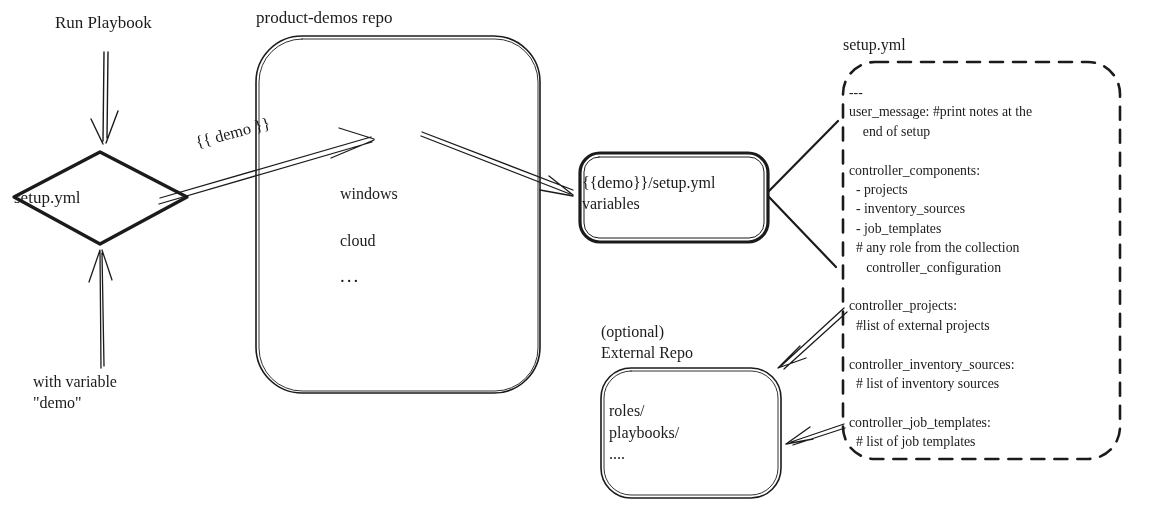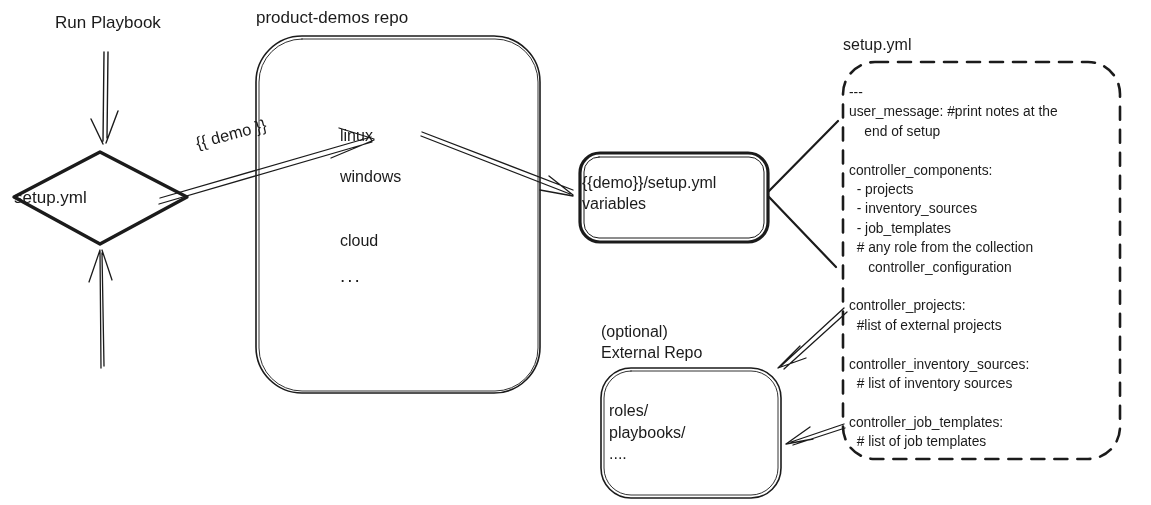--- a/index.html
+++ b/index.html
@@ -1,40 +1,40 @@
 <!DOCTYPE html>
 <html><head>
 <meta charset="utf-8">
 <style>
   html, body { margin: 0; padding: 0; background: #ffffff; }
   .canvas {
     position: relative;
     width: 1151px;
     height: 505px;
     background: #ffffff;
-    font-family: Liberation Sans, sans-serif;
+    font-family: Liberation Serif, serif;
     color: #1b1b1b;
     overflow: hidden;
   }
   svg.shapes { position: absolute; left: 0; top: 0; }
   .t {
     position: absolute;
     color: #1b1b1b;
     white-space: pre-line;
     line-height: 1.25;
   }
   .center { text-align: left; }
   .run-label    { left: 55px;  top: 12px;  font-size: 17px; }
   .diamond-lbl  { left: 14px;  top: 187px; width: 173px; font-size: 17px; }
   .withvar-lbl  { left: 33px;  top: 371px; width: 140px; font-size: 16px; line-height: 21px; }
   .demo-lbl     { left: 196px; top: 133px; font-size: 16.5px; transform: rotate(-15deg); transform-origin: 0 50%; }
   .repo-title   { left: 256px; top: 7px;   width: 284px; font-size: 17px; }
   .repo-item    { left: 340px; width: 120px; font-size: 16px; }
   .ri-0 { top: 126px; }
-  .ri-1 { top: 167px; }
+  .ri-1 { top: 184px; }
   .ri-2 { top: 207px; margin-top: 24px; }
   .ri-3 { top: 242px; }
   .ri-4 { top: 264px; font-size: 19px; letter-spacing: 2px; }
   .vars-lbl     { left: 582px; top: 172px; width: 192px; font-size: 16px; line-height: 21px; }
   .setup-title  { left: 843px; top: 35px;  width: 277px; font-size: 16px; }
   .yaml         { left: 849px; top: 83px;  font-size: 13.8px; line-height: 19.4px; white-space: pre; }
   .ext-title    { left: 601px; top: 321px; width: 180px; font-size: 16px; line-height: 21px; }
   .ext-content  { left: 609px; top: 400px; font-size: 16px; line-height: 21.5px; white-space: pre; }
 </style>
 </head>
@@ -69,26 +69,27 @@
 
     <path stroke-width="1.3" d="M844,308 L781,366 M847,312 L784,369 M800,346 L778,368 M806,358 L778,368"></path>
 
     <path stroke-width="1.3" d="M844,424 L791,442 M845,428 L793,445 M810,427 L786,444 M813,439 L786,444"></path>
   </svg>
 
   <div class="t run-label">Run Playbook</div>
 
   <div class="t diamond-lbl center">setup.yml</div>
 
+  <div class="t withvar-lbl center">with variable
+"demo"</div>
 
   <div class="t demo-lbl">{{ demo }}</div>
 
   <div class="t repo-title center">product-demos repo</div>
 
-  <div class="t repo-item ri-0 center">linux</div>
   <div class="t repo-item ri-1 center">windows</div>
   <div class="t repo-item ri-2 center">cloud</div>
   <div class="t repo-item ri-4 center">...</div>
 
   <div class="t vars-lbl center">{{demo}}/setup.yml
 variables</div>
 
   <div class="t setup-title center">setup.yml</div>
 
   <div class="t yaml">---

